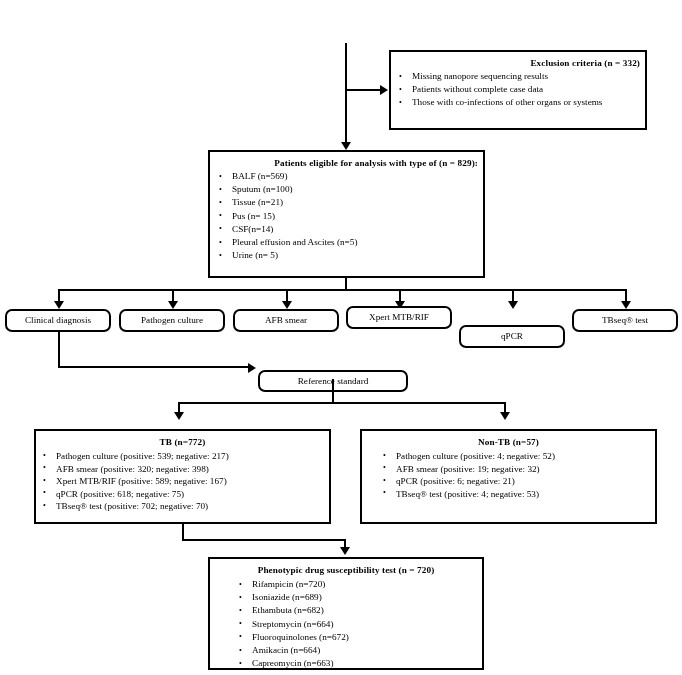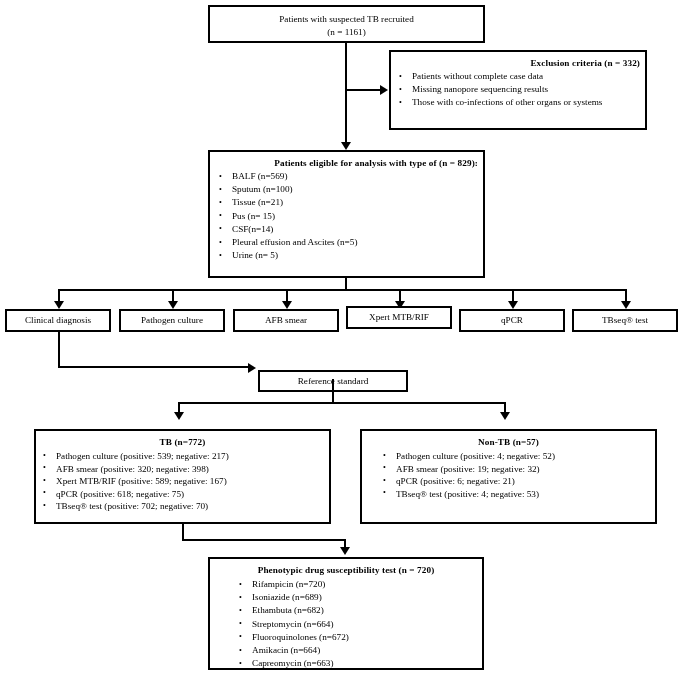--- a/index.html
+++ b/index.html
@@ -39,20 +39,21 @@
   .centered-text {
     font-size: 9.2px;
     line-height: 12.5px;
     text-align: center;
     width: 100%;
   }
   .center-box {
     display: flex;
     align-items: center;
     justify-content: center;
+    border-radius: 7px;
   }
   ul.bullets {
     list-style: none;
     margin: 0;
     padding: 0;
   }
   ul.bullets li {
     position: relative;
     font-size: 9.2px;
     line-height: 13.2px;
@@ -89,38 +90,32 @@
     border-top: 5px solid transparent;
     border-bottom: 5px solid transparent;
     border-left: 8px solid #000000;
   }
 </style>
 </head>
 <body>
 
 <div id="flow">
 
-  <div class="box" style="left:208px; top:5px; width:277px; height:38px;">
-    <div class="centered-text" style="margin-top:6px;">
-      <div>Patients with suspected TB recruited</div>
-      <div>(n = 1161)</div>
-    </div>
-  </div>
 
   <div class="vline" style="left:345px; top:43px; height:104px;"></div>
   <div class="arrow-down" style="left:341px; top:142px;"></div>
 
   <div class="hline" style="left:345px; top:89px; width:37px;"></div>
   <div class="arrow-right" style="left:380px; top:85px;"></div>
 
   <div class="box" style="left:389px; top:50px; width:258px; height:80px; padding:5px 5px 0 5px;">
     <div class="box-title-left">Exclusion criteria (n = 332)</div>
     <ul class="bullets" style="margin-top:1px;">
+      <li>Missing nanopore sequencing results</li>
       <li>Patients without complete case data</li>
-      <li>Missing nanopore sequencing results</li>
       <li>Those with co-infections of other organs or systems</li>
     </ul>
   </div>
 
   <div class="box" style="left:208px; top:150px; width:277px; height:128px; padding:5px 5px 0 6px;">
     <div class="box-title-left">Patients eligible for analysis with type of (n = 829):</div>
     <ul class="bullets" style="margin-top:1px;">
       <li>BALF (n=569)</li>
       <li>Sputum (n=100)</li>
       <li>Tissue (n=21)</li>
@@ -152,21 +147,21 @@
   </div>
   <div class="box center-box" style="left:119px; top:309px; width:106px; height:23px;">
     <span class="centered-text">Pathogen culture</span>
   </div>
   <div class="box center-box" style="left:233px; top:309px; width:106px; height:23px;">
     <span class="centered-text">AFB smear</span>
   </div>
   <div class="box center-box" style="left:346px; top:306px; width:106px; height:23px;">
     <span class="centered-text">Xpert MTB/RIF</span>
   </div>
-  <div class="box center-box" style="left:459px; top:309px; width:106px; height:23px;">
+  <div class="box center-box" style="left:459px; top:325px; width:106px; height:23px;">
     <span class="centered-text">qPCR</span>
   </div>
   <div class="box center-box" style="left:572px; top:309px; width:106px; height:23px;">
     <span class="centered-text">TBseq® test</span>
   </div>
 
   <div class="vline" style="left:58px; top:332px; height:36px;"></div>
   <div class="hline" style="left:58px; top:366px; width:192px;"></div>
   <div class="arrow-right" style="left:248px; top:363px;"></div>
 

